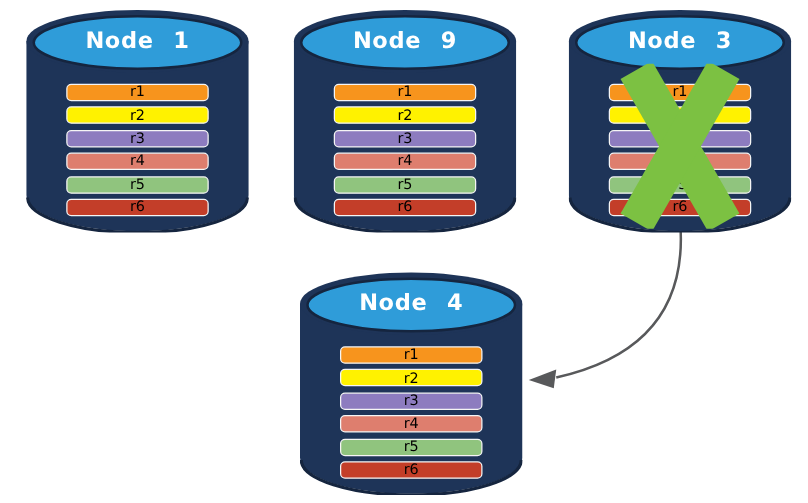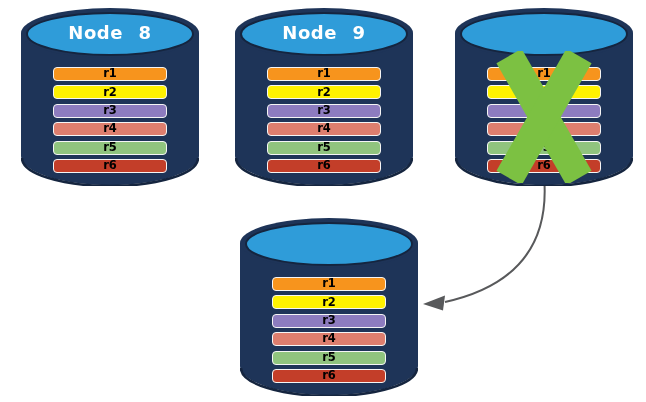--- a/index.html
+++ b/index.html
@@ -23,21 +23,21 @@
     position:absolute;left:32px;top:64px;width:114px;height:106px;
     display:flex;flex-direction:column;justify-content:space-between;
   }
   .row{
     height:14px;border-radius:4px;
     border:1px solid var(--row-border);
     display:flex;align-items:center;justify-content:center;
     box-sizing:border-box;
   }
   .row-label{
-    font-size:11.5px;font-weight:bold;color:var(--row-text);line-height:1;
+    font-size:11.5px;font-weight:normal;color:var(--row-text);line-height:1;
   }
   
   .xmark{position:absolute;left:38px;top:48px;}
   .xmark line{stroke:var(--x-mark-green);stroke-width:29;stroke-linecap:butt;}
   
   .arrow-layer{position:absolute;left:0;top:0;z-index:0;}
   .arrow-path{fill:none;stroke:var(--arrow-gray);stroke-width:2;}
   .arrow-head{fill:var(--arrow-gray);}
 </style>
 </head>
@@ -50,21 +50,21 @@
     <polygon class="arrow-head" points="423,304 445,295.5 443,310.5"></polygon>
   </svg>
 
   <div class="node" style="left:21px;top:3px">
     <svg class="cyl" width="178" height="183" viewBox="0 0 178 183">
       <path class="cyl-body" d="M0,30 L0,153 A89,29 0 0 0 178,153 L178,30 Z"></path>
       <path class="cyl-bottom-rim" d="M1,155 A88,28 0 0 0 177,155"></path>
       <ellipse class="cyl-body" cx="89" cy="30" rx="89" ry="25"></ellipse>
       <ellipse class="cyl-top" cx="89" cy="31" rx="83" ry="21"></ellipse>
     </svg>
-    <div class="node-title">Node 8</div>
+    <div class="node-title">Node 1</div>
     <div class="rows">
       <div class="row" style="background-color: rgb(247, 148, 29);">
           <span class="row-label">r1</span>
         </div>
       <div class="row" style="background-color: rgb(255, 242, 0);">
           <span class="row-label">r2</span>
         </div>
       <div class="row" style="background-color: rgb(141, 124, 191);">
           <span class="row-label">r3</span>
         </div>
@@ -110,20 +110,21 @@
     </div>
   </div>
 
   <div class="node" style="left:455px;top:3px">
     <svg class="cyl" width="178" height="183" viewBox="0 0 178 183">
       <path class="cyl-body" d="M0,30 L0,153 A89,29 0 0 0 178,153 L178,30 Z"></path>
       <path class="cyl-bottom-rim" d="M1,155 A88,28 0 0 0 177,155"></path>
       <ellipse class="cyl-body" cx="89" cy="30" rx="89" ry="25"></ellipse>
       <ellipse class="cyl-top" cx="89" cy="31" rx="83" ry="21"></ellipse>
     </svg>
+    <div class="node-title">Node 3</div>
     <div class="rows">
       <div class="row" style="background-color: rgb(247, 148, 29);">
           <span class="row-label">r1</span>
         </div>
       <div class="row" style="background-color: rgb(255, 242, 0);">
           <span class="row-label">r2</span>
         </div>
       <div class="row" style="background-color: rgb(141, 124, 191);">
           <span class="row-label">r3</span>
         </div>
@@ -143,20 +144,21 @@
     </svg>
   </div>
 
   <div class="node" style="left:240px;top:213px">
     <svg class="cyl" width="178" height="183" viewBox="0 0 178 183">
       <path class="cyl-body" d="M0,30 L0,153 A89,29 0 0 0 178,153 L178,30 Z"></path>
       <path class="cyl-bottom-rim" d="M1,155 A88,28 0 0 0 177,155"></path>
       <ellipse class="cyl-body" cx="89" cy="30" rx="89" ry="25"></ellipse>
       <ellipse class="cyl-top" cx="89" cy="31" rx="83" ry="21"></ellipse>
     </svg>
+    <div class="node-title">Node 4</div>
     <div class="rows">
       <div class="row" style="background-color: rgb(247, 148, 29);">
           <span class="row-label">r1</span>
         </div>
       <div class="row" style="background-color: rgb(255, 242, 0);">
           <span class="row-label">r2</span>
         </div>
       <div class="row" style="background-color: rgb(141, 124, 191);">
           <span class="row-label">r3</span>
         </div>

